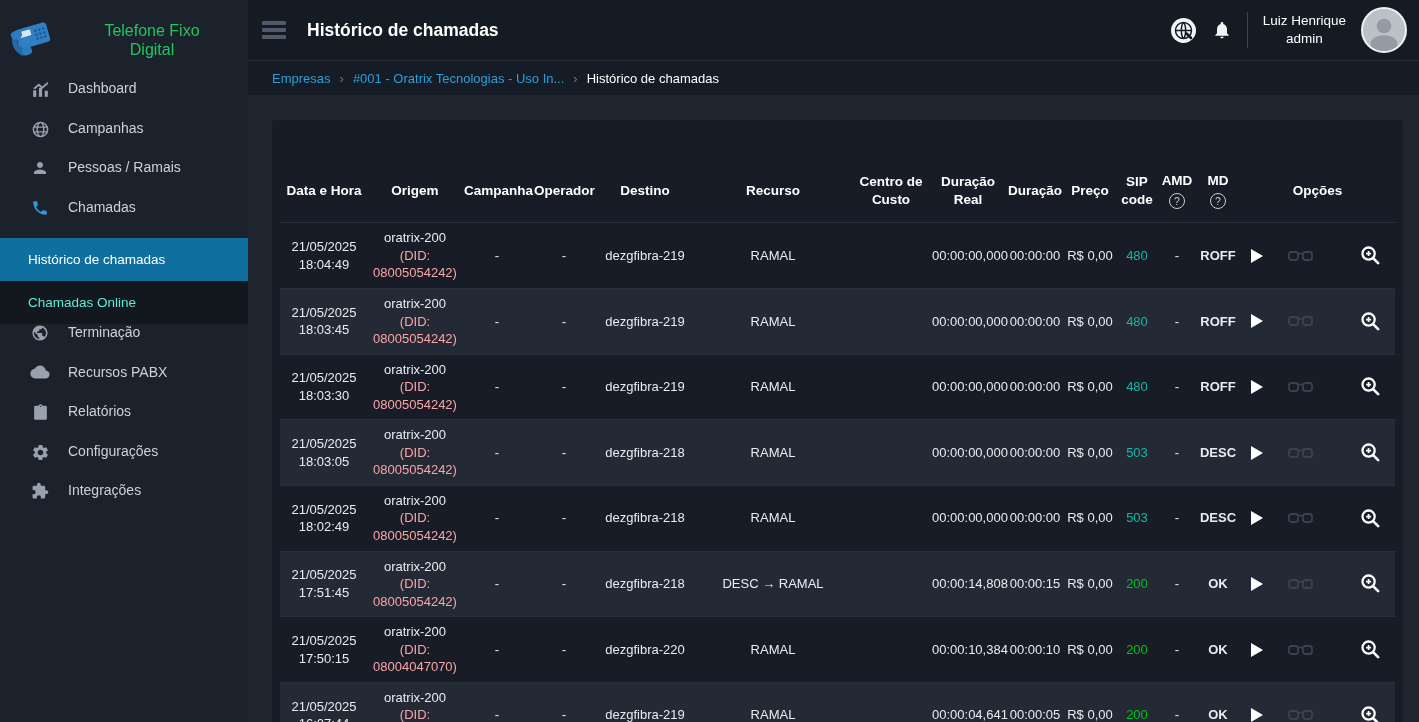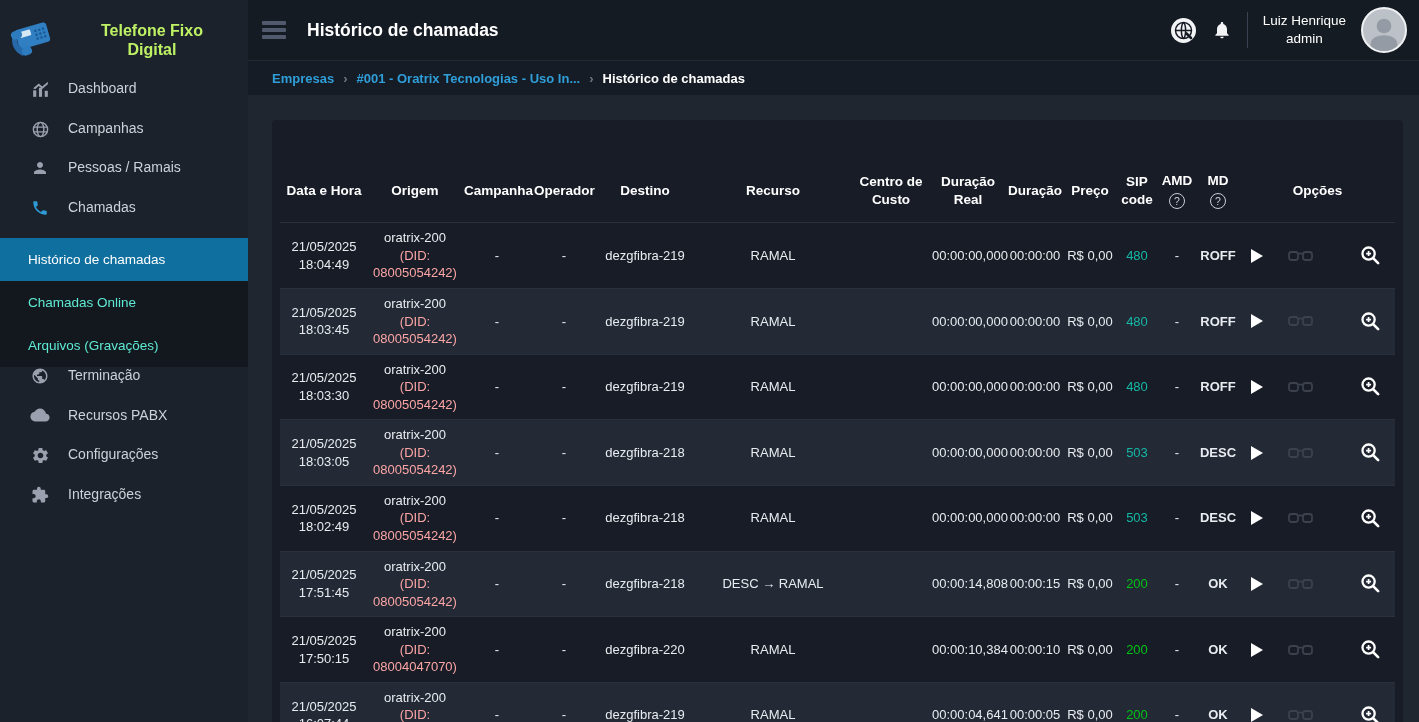--- a/index.html
+++ b/index.html
@@ -8,41 +8,41 @@
     width:1419px; height:722px; overflow:hidden;
     background:#20262f;
     font-family:"Liberation Sans", sans-serif;
     color:#e8ecf0;
   }
   .app { display:flex; width:1419px; height:722px; }
 
   
   .sidebar { width:248px; flex-shrink:0; background:#1c222c; }
   .brand { height:80px; display:flex; align-items:center; gap:8px; padding:6px 8px 6px 10px; }
-  .brand-name { color:#bef264; font-weight:700; font-size:16px; line-height:1.2; text-align:center; flex:1; }
+  .brand-name { color:#22c55e; font-weight:400; font-size:16px; line-height:1.2; text-align:center; flex:1; }
   .nav-item { height:39.5px; display:flex; padding-left:29px; cursor:pointer; }
   .nav-item .ico { width:22px; display:flex; justify-content:center; margin-right:17px; }
   .nav-item .lbl { font-size:14px; color:#ccd2d9; }
   .submenu { background:#13181f; }
   .sub-item { height:43px; display:flex; align-items:center; padding-left:28px; font-size:13.5px; color:#5eead4; cursor:pointer; }
   .sub-item.active { background:#0f6f9f; color:#fff; }
 
   
   .main { flex:1; display:flex; flex-direction:column; min-width:0; }
   .navbar { height:60px; background:#151b23; display:flex; align-items:center; flex-shrink:0; }
   .hamburger { margin-left:14px; width:24px; cursor:pointer; }
   .hamburger div { height:3.5px; background:#515a6d; border-radius:1px; margin:3.5px 0; }
   .page-title { margin-left:21px; font-size:17.5px; font-weight:700; color:#fff; }
   .nav-right { margin-left:auto; display:flex; align-items:center; gap:15px; padding-right:12px; }
   .nav-icon { cursor:pointer; display:flex; }
   .nav-divider { width:1px; height:36px; background:#3a4350; }
   .user-block { text-align:center; color:#fff; font-size:13.5px; line-height:1.3; cursor:pointer; }
   .avatar { width:46px; height:46px; border-radius:50%; background:#bcc1c8; border:2px solid #eef0f2; overflow:hidden; display:flex; align-items:flex-end; justify-content:center; cursor:pointer; }
 
-  .breadcrumb { height:35px; background:#161c25; border-top:1px solid #232a34; display:flex; align-items:center; gap:9px; padding-left:24px; font-size:13px; font-weight:700; flex-shrink:0; }
+  .breadcrumb { height:35px; background:#161c25; border-top:1px solid #232a34; display:flex; align-items:center; gap:9px; padding-left:24px; font-size:13px; font-weight:400; flex-shrink:0; }
   .crumb-link { color:#2f9ed9; cursor:pointer; }
   .crumb-sep { color:#6d7988; font-size:13px; }
   .crumb-current { color:#fff; }
 
   .content { flex:1; background:#20262f; padding:25px 16px 0 24px; overflow:hidden; }
   .card { background:#171c26; border-radius:4px; padding:48px 8px 0 8px; height:620px; }
 
   
   table { width:100%; border-collapse:collapse; table-layout:fixed; }
   thead th { color:#fff; font-weight:700; font-size:13.5px; text-align:center; vertical-align:middle; padding:4px 2px 12px; line-height:1.35; }
@@ -134,23 +134,20 @@
       <span class="lbl">Chamadas</span>
     </div>
 
     <div class="submenu">
       <div class="sub-item active">
         <span>Histórico de chamadas</span>
       </div>
       <div class="sub-item">
         <span>Chamadas Online</span>
       </div>
-      <div class="sub-item">
-        <span>Arquivos (Gravações)</span>
-      </div>
     </div>
 
     <div class="nav-item">
       <span class="ico">
         <svg width="18" height="18" viewBox="0 0 24 24" fill="#98a1ad">
           <path d="M12 2C6.48 2 2 6.48 2 12s4.48 10 10 10 10-4.48 10-10S17.52 2 12 2zm-1 17.93c-3.95-.49-7-3.85-7-7.93 0-.62.08-1.21.21-1.79L9 15v1c0 1.1.9 2 2 2v1.93zm6.9-2.54c-.26-.81-1-1.39-1.9-1.39h-1v-3c0-.55-.45-1-1-1H8v-2h2c.55 0 1-.45 1-1V7h2c1.1 0 2-.9 2-2v-.41c2.93 1.19 5 4.06 5 7.41 0 2.08-.8 3.97-2.1 5.39z"></path>
         </svg>
       </span>
       <span class="lbl">Terminação</span>
     </div>
@@ -158,20 +155,28 @@
 
     <div class="nav-item">
       <span class="ico">
         <svg width="20" height="16" viewBox="0 0 24 20" fill="#98a1ad">
           <path d="M19.35 8.04C18.67 4.59 15.64 2 12 2 9.11 2 6.6 3.64 5.35 6.04 2.34 6.36 0 8.91 0 12c0 3.31 2.69 6 6 6h13c2.76 0 5-2.24 5-5 0-2.64-2.05-4.78-4.65-4.96z"></path>
         </svg>
       </span>
       <span class="lbl">Recursos PABX</span>
     </div>
 
+    <div class="nav-item">
+      <span class="ico">
+        <svg width="17" height="18" viewBox="0 0 24 24" fill="#98a1ad">
+          <path d="M19 3h-4.18C14.4 1.84 13.3 1 12 1c-1.3 0-2.4.84-2.82 2H5c-1.1 0-2 .9-2 2v16c0 1.1.9 2 2 2h14c1.1 0 2-.9 2-2V5c0-1.1-.9-2-2-2zm-7 0c.55 0 1 .45 1 1s-.45 1-1 1-1-.45-1-1 .45-1 1-1z"></path>
+        </svg>
+      </span>
+      <span class="lbl">Relatórios</span>
+    </div>
 
     <div class="nav-item">
       <span class="ico">
         <svg width="19" height="19" viewBox="0 0 24 24" fill="#98a1ad">
           <path d="M19.14 12.94c.04-.3.06-.61.06-.94 0-.32-.02-.64-.07-.94l2.03-1.58c.18-.14.23-.41.12-.61l-1.92-3.32c-.12-.22-.37-.29-.59-.22l-2.39.96c-.5-.38-1.03-.7-1.62-.94l-.36-2.54c-.04-.24-.24-.41-.48-.41h-3.84c-.24 0-.43.17-.47.41l-.36 2.54c-.59.24-1.13.57-1.62.94l-2.39-.96c-.22-.08-.47 0-.59.22L2.74 8.87c-.12.21-.08.47.12.61l2.03 1.58c-.05.3-.09.63-.09.94s.02.64.07.94l-2.03 1.58c-.18.14-.23.41-.12.61l1.92 3.32c.12.22.37.29.59.22l2.39-.96c.5.38 1.03.7 1.62.94l.36 2.54c.05.24.24.41.48.41h3.84c.24 0 .44-.17.47-.41l.36-2.54c.59-.24 1.13-.56 1.62-.94l2.39.96c.22.08.47 0 .59-.22l1.92-3.32c.12-.22.07-.47-.12-.61l-2.01-1.58zM12 15.6c-1.98 0-3.6-1.62-3.6-3.6s1.62-3.6 3.6-3.6 3.6 1.62 3.6 3.6-1.62 3.6-3.6 3.6z"></path>
         </svg>
       </span>
       <span class="lbl">Configurações</span>
     </div>
 

